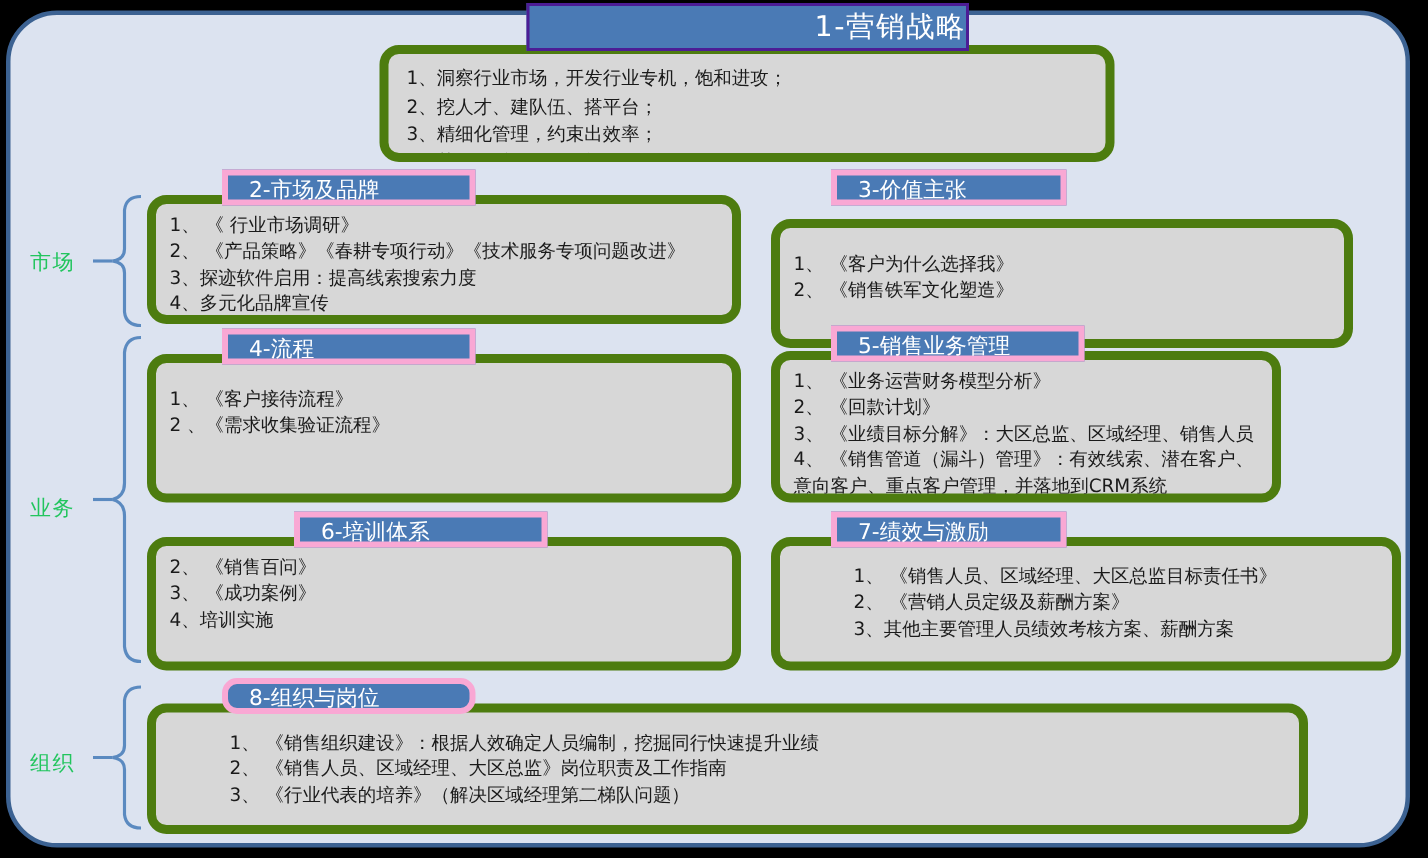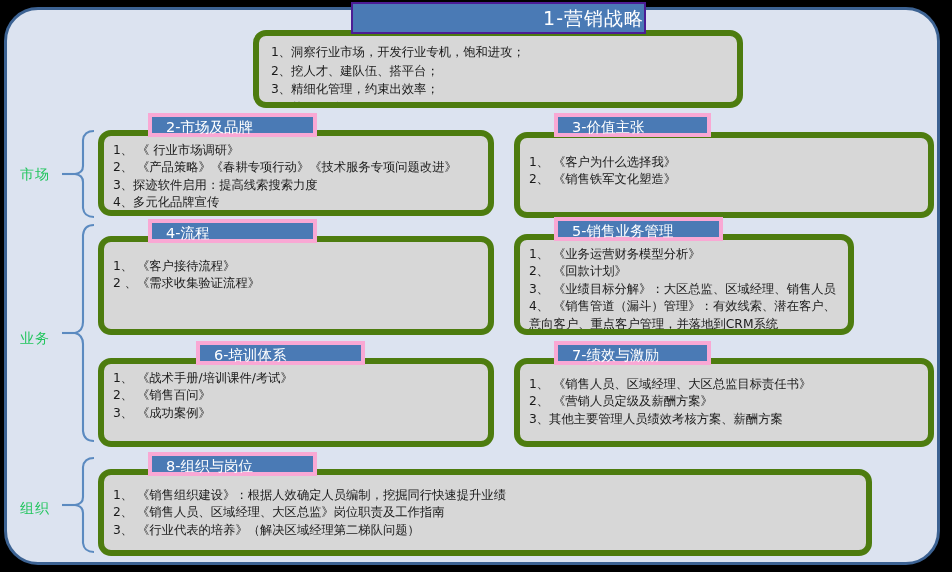--- a/index.html
+++ b/index.html
@@ -84,21 +84,21 @@
   .line.wrap {
     white-space: normal;
   }
 
   
   .box-top .box-inner { padding: 7px 10px 4px 12px; }
   .box-top .line { line-height: 18.5px; }
 
   
   .pad-lg .box-inner { padding-top: 16px; }
-  .pad-md .box-inner { padding-top: 12px; }
+  .pad-md .box-inner { padding-top: 12px; margin-left: 40px; }
 
   
   .cat-label {
     position: absolute;
     font-size: 14px;
     color: #22c55e;
     letter-spacing: 1px;
     z-index: 15;
   }
 
@@ -157,21 +157,21 @@
     <div class="box-inner">
       <div class="line">1、 《 行业市场调研》</div>
       <div class="line">2、 《产品策略》《春耕专项行动》《技术服务专项问题改进》</div>
       <div class="line">3、探迹软件启用：提高线索搜索力度</div>
       <div class="line">4、多元化品牌宣传</div>
       <div class="line">5、主机厂大客户开发</div>
     </div>
   </div>
 
   <div class="tab" style="left:554px; top:113px; width:157px;">3-价值主张</div>
-  <div class="box pad-lg" style="left:514px; top:132px; width:420px; height:86px;">
+  <div class="box pad-lg" style="left:514px; top:146px; width:388px; height:86px;">
     <div class="box-inner">
       <div class="line">1、 《客户为什么选择我》</div>
       <div class="line">2、 《销售铁军文化塑造》</div>
     </div>
   </div>
 
   <div class="tab" style="left:148px; top:219px; width:169px;">4-流程</div>
   <div class="box pad-lg" style="left:98px; top:236px; width:396px; height:99px;">
     <div class="box-inner">
       <div class="line">1、 《客户接待流程》</div>
@@ -185,36 +185,36 @@
       <div class="line">1、 《业务运营财务模型分析》</div>
       <div class="line">2、 《回款计划》</div>
       <div class="line">3、 《业绩目标分解》：大区总监、区域经理、销售人员</div>
       <div class="line wrap">4、 《销售管道（漏斗）管理》：有效线索、潜在客户、意向客户、重点客户管理，并落地到CRM系统</div>
     </div>
   </div>
 
   <div class="tab" style="left:148px; top:341px; width:169px;margin-left:48px;">6-培训体系</div>
   <div class="box" style="left:98px; top:358px; width:396px; height:89px;">
     <div class="box-inner">
-      <div class="line">1、 《战术手册/培训课件/考试》</div>
       <div class="line">2、 《销售百问》</div>
       <div class="line">3、 《成功案例》</div>
+      <div class="line">4、培训实施</div>
     </div>
   </div>
 
   <div class="tab" style="left:554px; top:341px; width:157px;">7-绩效与激励</div>
   <div class="box pad-md" style="left:514px; top:358px; width:420px; height:89px;">
     <div class="box-inner">
       <div class="line">1、 《销售人员、区域经理、大区总监目标责任书》</div>
       <div class="line">2、 《营销人员定级及薪酬方案》</div>
       <div class="line">3、其他主要管理人员绩效考核方案、薪酬方案</div>
     </div>
   </div>
 
-  <div class="tab" style="left:148px; top:452px; width:169px;">8-组织与岗位</div>
+  <div class="tab" style="left:148px; top:452px; width:169px;border-radius:10px;">8-组织与岗位</div>
   <div class="box pad-md" style="left:98px; top:469px; width:774px; height:87px;">
     <div class="box-inner">
       <div class="line">1、 《销售组织建设》：根据人效确定人员编制，挖掘同行快速提升业绩</div>
       <div class="line">2、 《销售人员、区域经理、大区总监》岗位职责及工作指南</div>
       <div class="line">3、 《行业代表的培养》（解决区域经理第二梯队问题）</div>
     </div>
   </div>
 
 </div>
 

